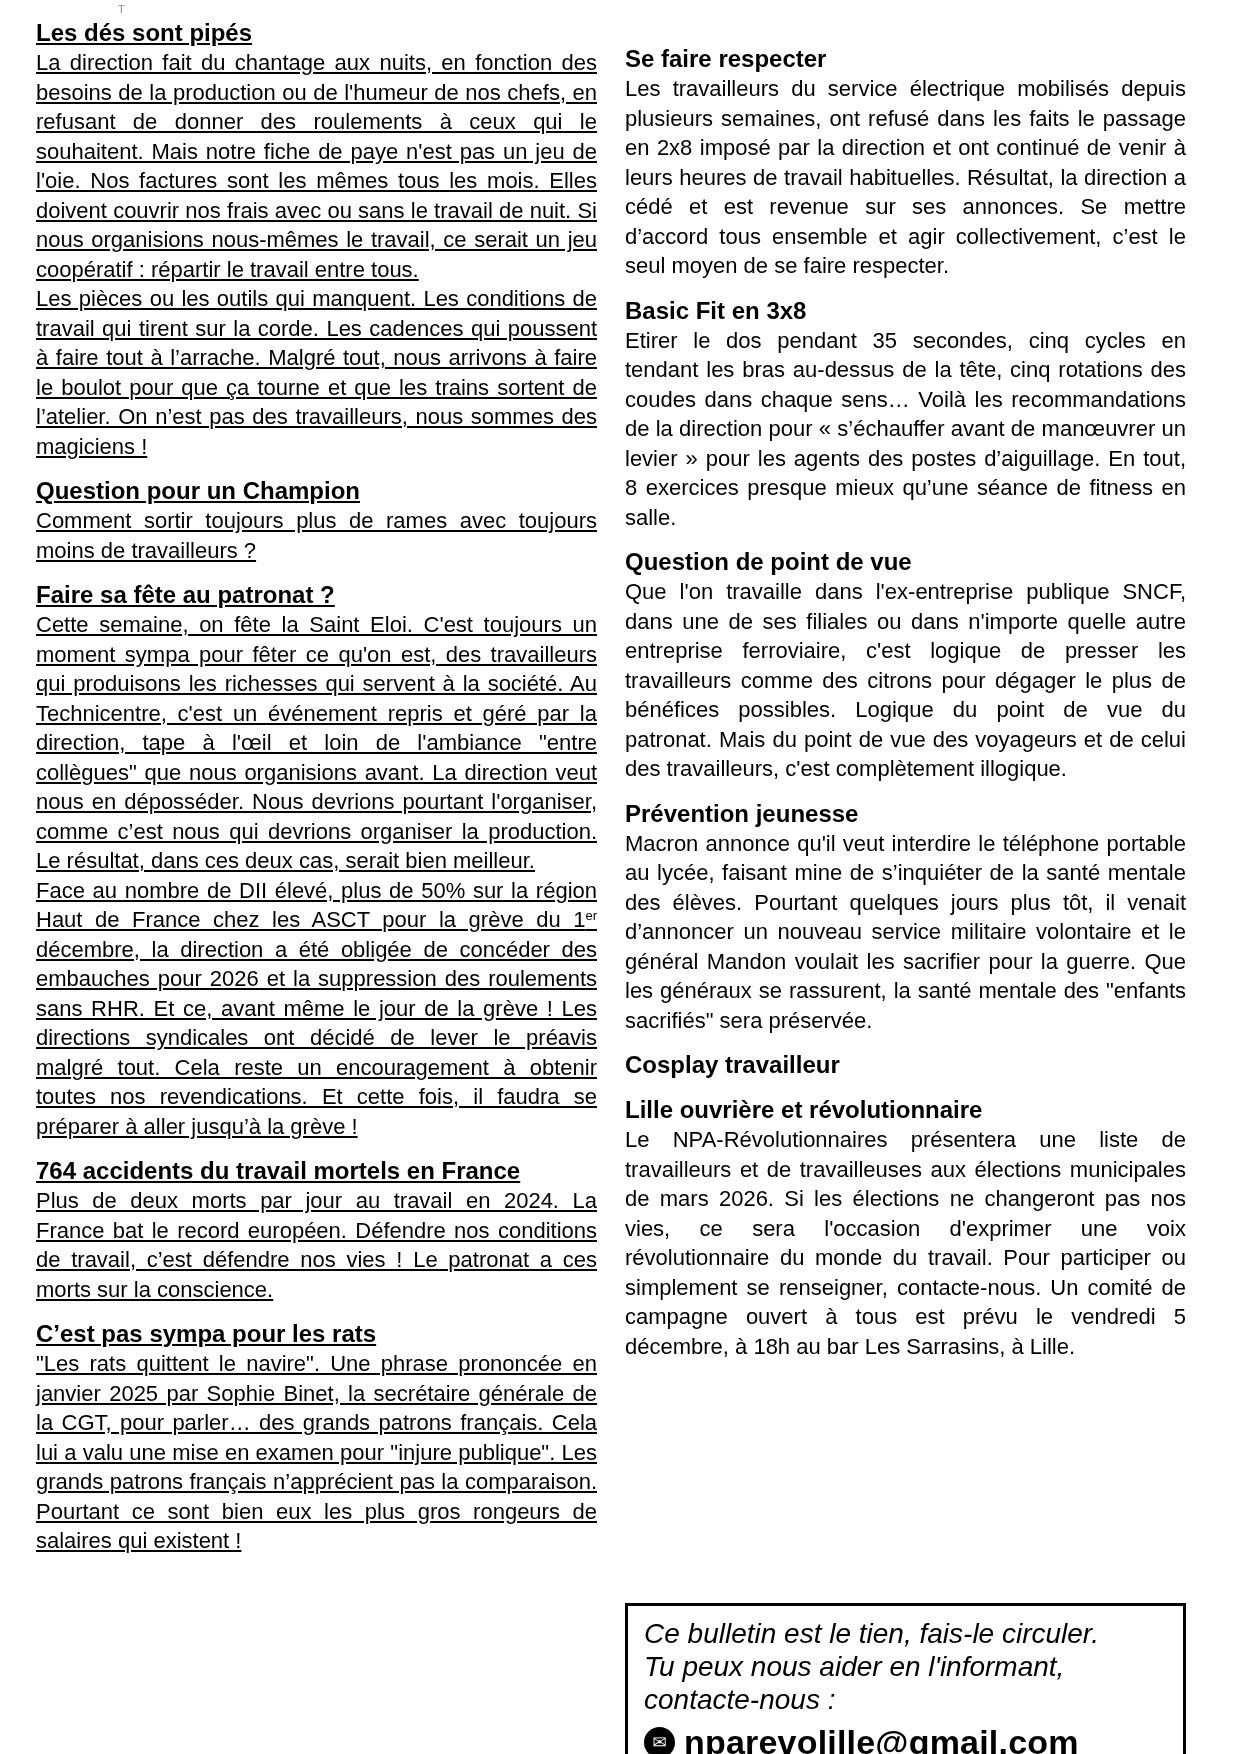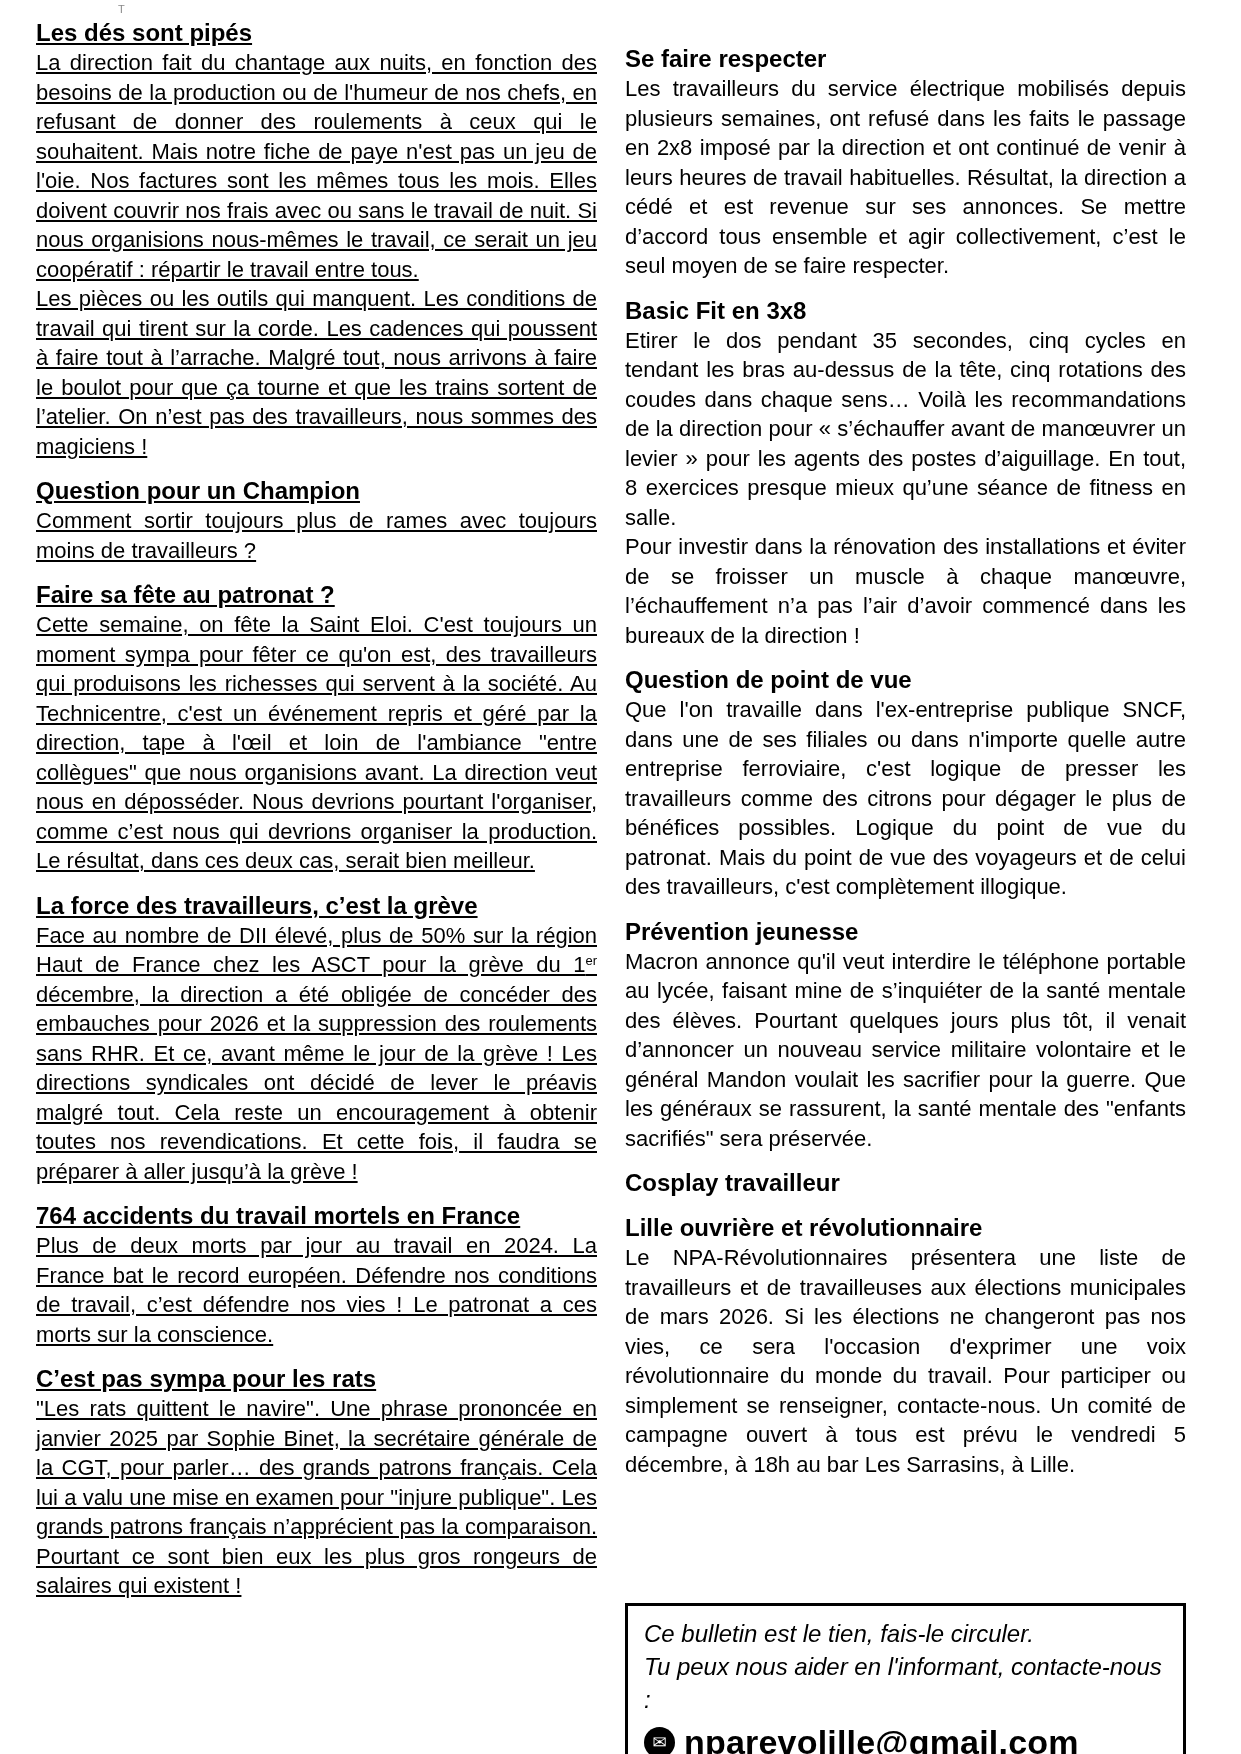--- a/index.html
+++ b/index.html
@@ -47,21 +47,21 @@
     top: 1603px;
     width: 561px;
     box-sizing: border-box;
     border: 3px solid #000;
     padding: 11px 16px 13px 16px;
     background: #ffffff;
   }
   .contact-box .it {
     margin: 0;
     font-style: italic;
-    font-size: 24px;
+    font-size: 28px;
     line-height: 33px;
     text-align: left;
   }
   .email-row {
     display: flex;
     align-items: center;
     gap: 9px;
     margin-top: 7px;
   }
   .email-icon {
@@ -106,21 +106,20 @@
       <h2>Question pour un Champion</h2>
       <p>Comment sortir toujours plus de rames avec toujours moins de travailleurs ?</p>
     </section>
 
     <section>
       <h2>Faire sa fête au patronat ?</h2>
       <p>Cette semaine, on fête la Saint Eloi. C'est toujours un moment sympa pour fêter ce qu'on est, des travailleurs qui produisons les richesses qui servent à la société. Au Technicentre, c'est un événement repris et géré par la direction, tape à l'œil et loin de l'ambiance "entre collègues" que nous organisions avant. La direction veut nous en déposséder. Nous devrions pourtant l'organiser, comme c’est nous qui devrions organiser la production. Le résultat, dans ces deux cas, serait bien meilleur.</p>
     </section>
 
     <section>
-      <h2>La force des travailleurs, c’est la grève</h2>
       <p><span>Face au nombre de DII élevé, plus de 50% sur la région Haut de France chez les ASCT pour la grève du 1</span><sup class="ordinal">er</sup><span> décembre, la direction a été obligée de concéder des embauches pour 2026 et la suppression des roulements sans RHR. Et ce, avant même le jour de la grève ! Les directions syndicales ont décidé de lever le préavis malgré tout. Cela reste un encouragement à obtenir toutes nos revendications. Et cette fois, il faudra se préparer à aller jusqu’à la grève !</span></p>
     </section>
 
     <section>
       <h2>764 accidents du travail mortels en France</h2>
       <p>Plus de deux morts par jour au travail en 2024. La France bat le record européen. Défendre nos conditions de travail, c’est défendre nos vies ! Le patronat a ces morts sur la conscience.</p>
     </section>
 
     <section>
       <h2>C’est pas sympa pour les rats</h2>
@@ -132,21 +131,20 @@
   <div class="col col-right">
 
     <section>
       <h2>Se faire respecter</h2>
       <p>Les travailleurs du service électrique mobilisés depuis plusieurs semaines, ont refusé dans les faits le passage en 2x8 imposé par la direction et ont continué de venir à leurs heures de travail habituelles. Résultat, la direction a cédé et est revenue sur ses annonces. Se mettre d’accord tous ensemble et agir collectivement, c’est le seul moyen de se faire respecter.</p>
     </section>
 
     <section>
       <h2>Basic Fit en 3x8</h2>
       <p>Etirer le dos pendant 35 secondes, cinq cycles en tendant les bras au-dessus de la tête, cinq rotations des coudes dans chaque sens… Voilà les recommandations de la direction pour « s’échauffer avant de manœuvrer un levier » pour les agents des postes d’aiguillage. En tout, 8 exercices presque mieux qu’une séance de fitness en salle.</p>
-      <p>Pour investir dans la rénovation des installations et éviter de se froisser un muscle à chaque manœuvre, l’échauffement n’a pas l’air d’avoir commencé dans les bureaux de la direction !</p>
     </section>
 
     <section>
       <h2>Question de point de vue</h2>
       <p>Que l'on travaille dans l'ex-entreprise publique SNCF, dans une de ses filiales ou dans n'importe quelle autre entreprise ferroviaire, c'est logique de presser les travailleurs comme des citrons pour dégager le plus de bénéfices possibles. Logique du point de vue du patronat. Mais du point de vue des voyageurs et de celui des travailleurs, c'est complètement illogique.</p>
     </section>
 
     <section>
       <h2>Prévention jeunesse</h2>
       <p>Macron annonce qu'il veut interdire le téléphone portable au lycée, faisant mine de s’inquiéter de la santé mentale des élèves. Pourtant quelques jours plus tôt, il venait d’annoncer un nouveau service militaire volontaire et le général Mandon voulait les sacrifier pour la guerre. Que les généraux se rassurent, la santé mentale des "enfants sacrifiés" sera préservée.</p>

